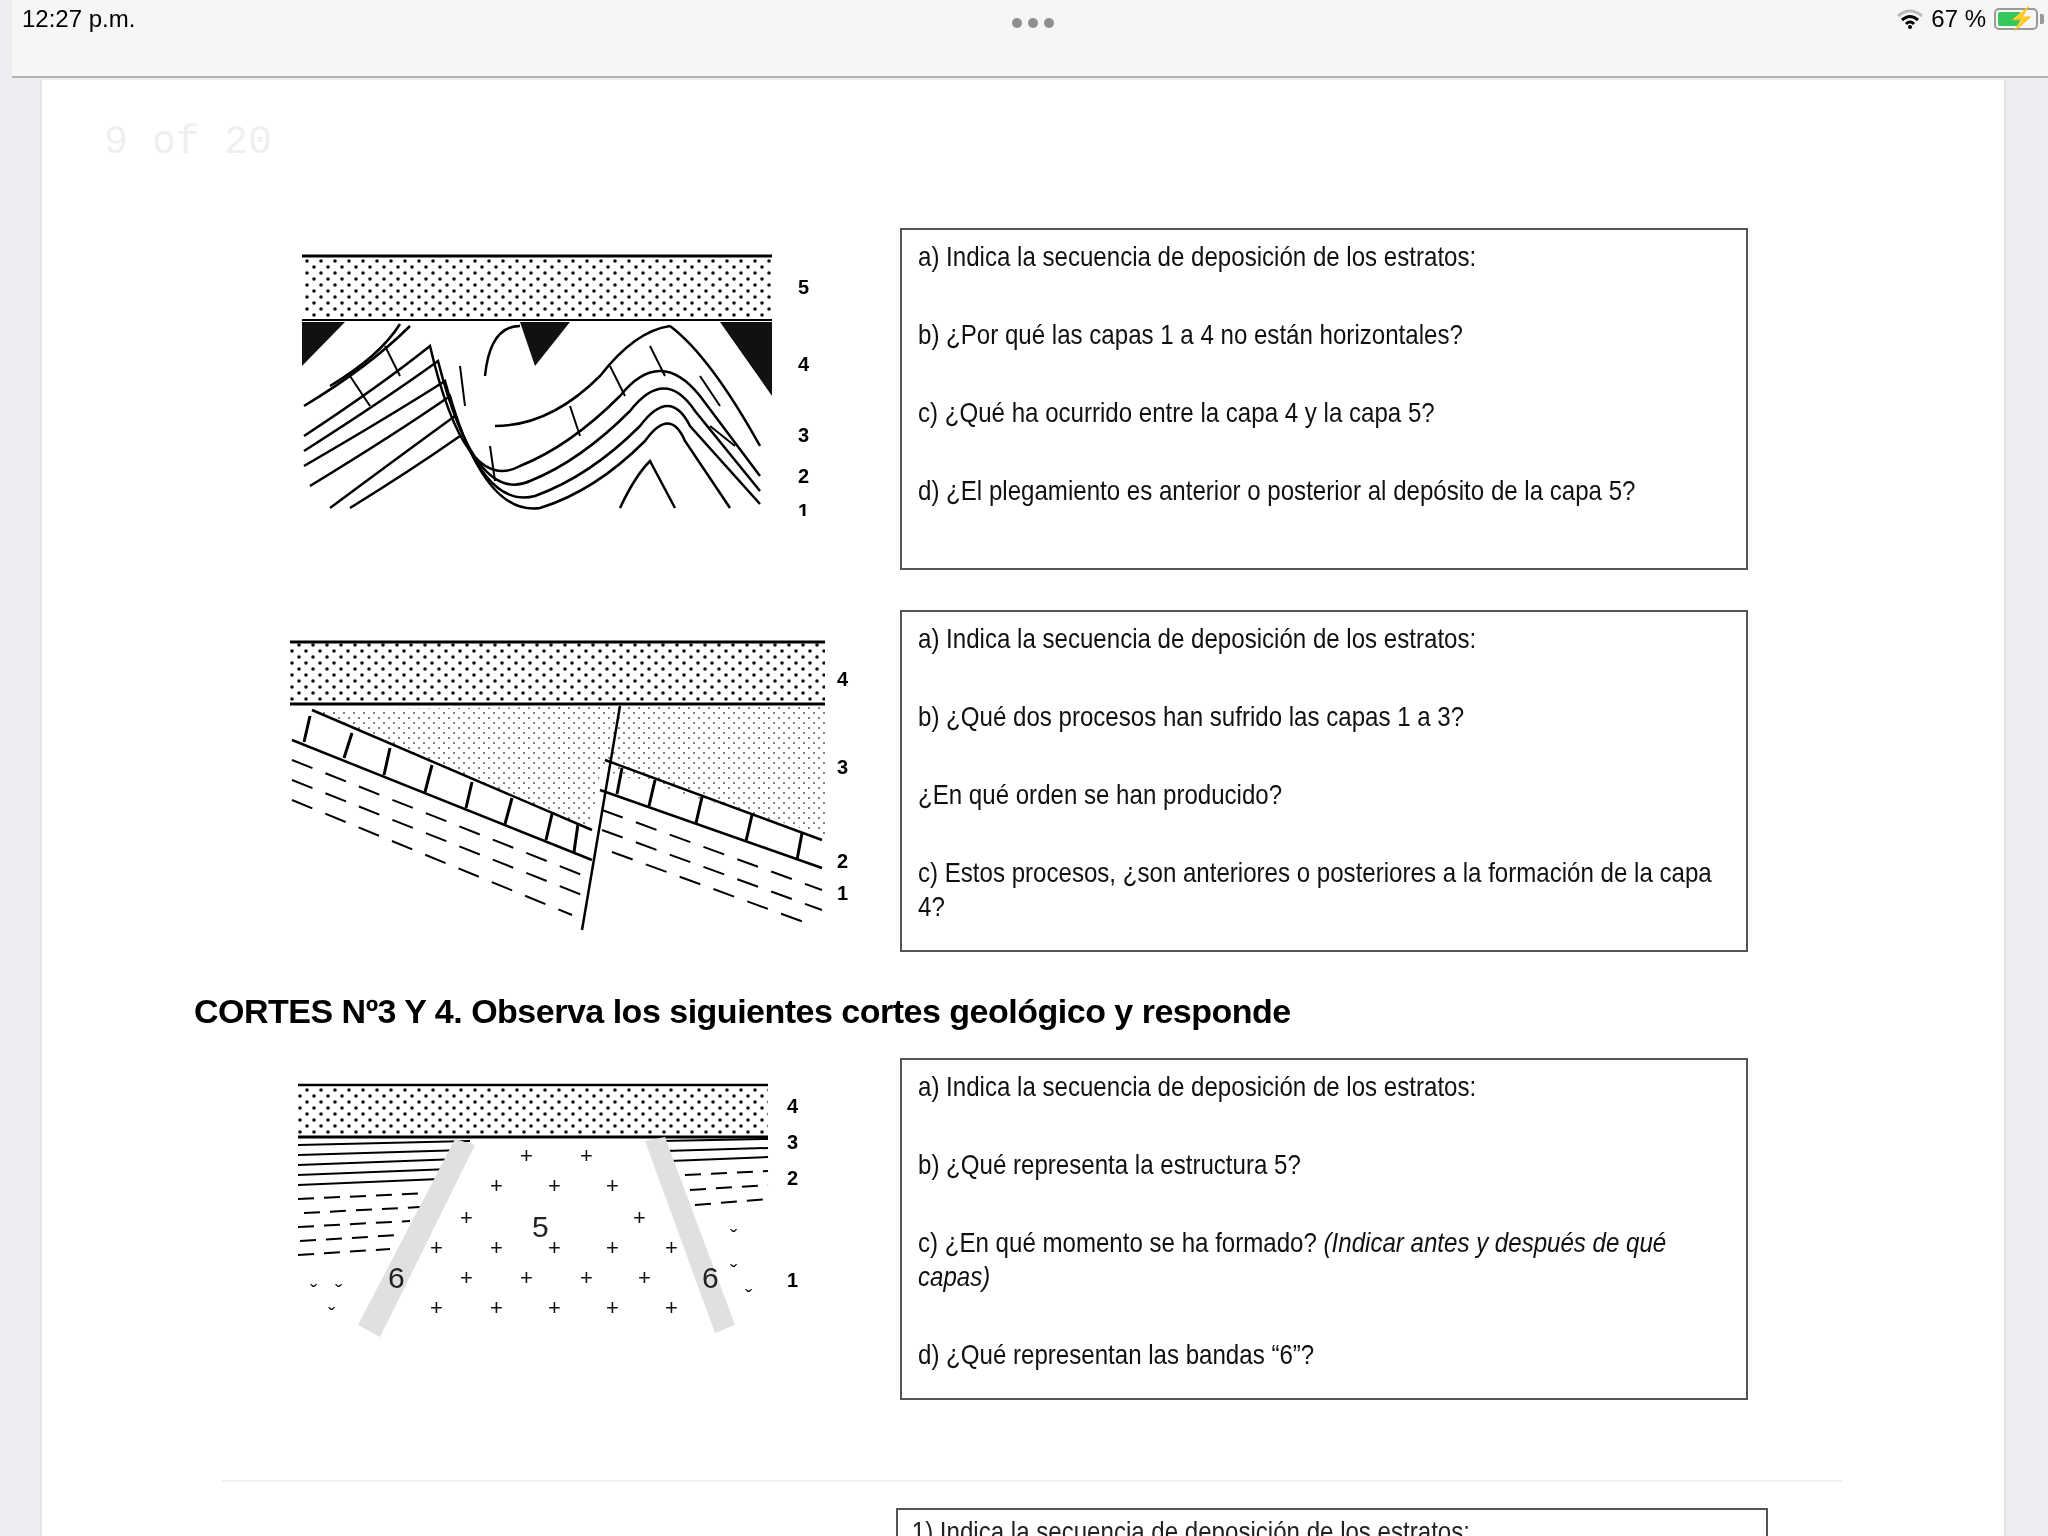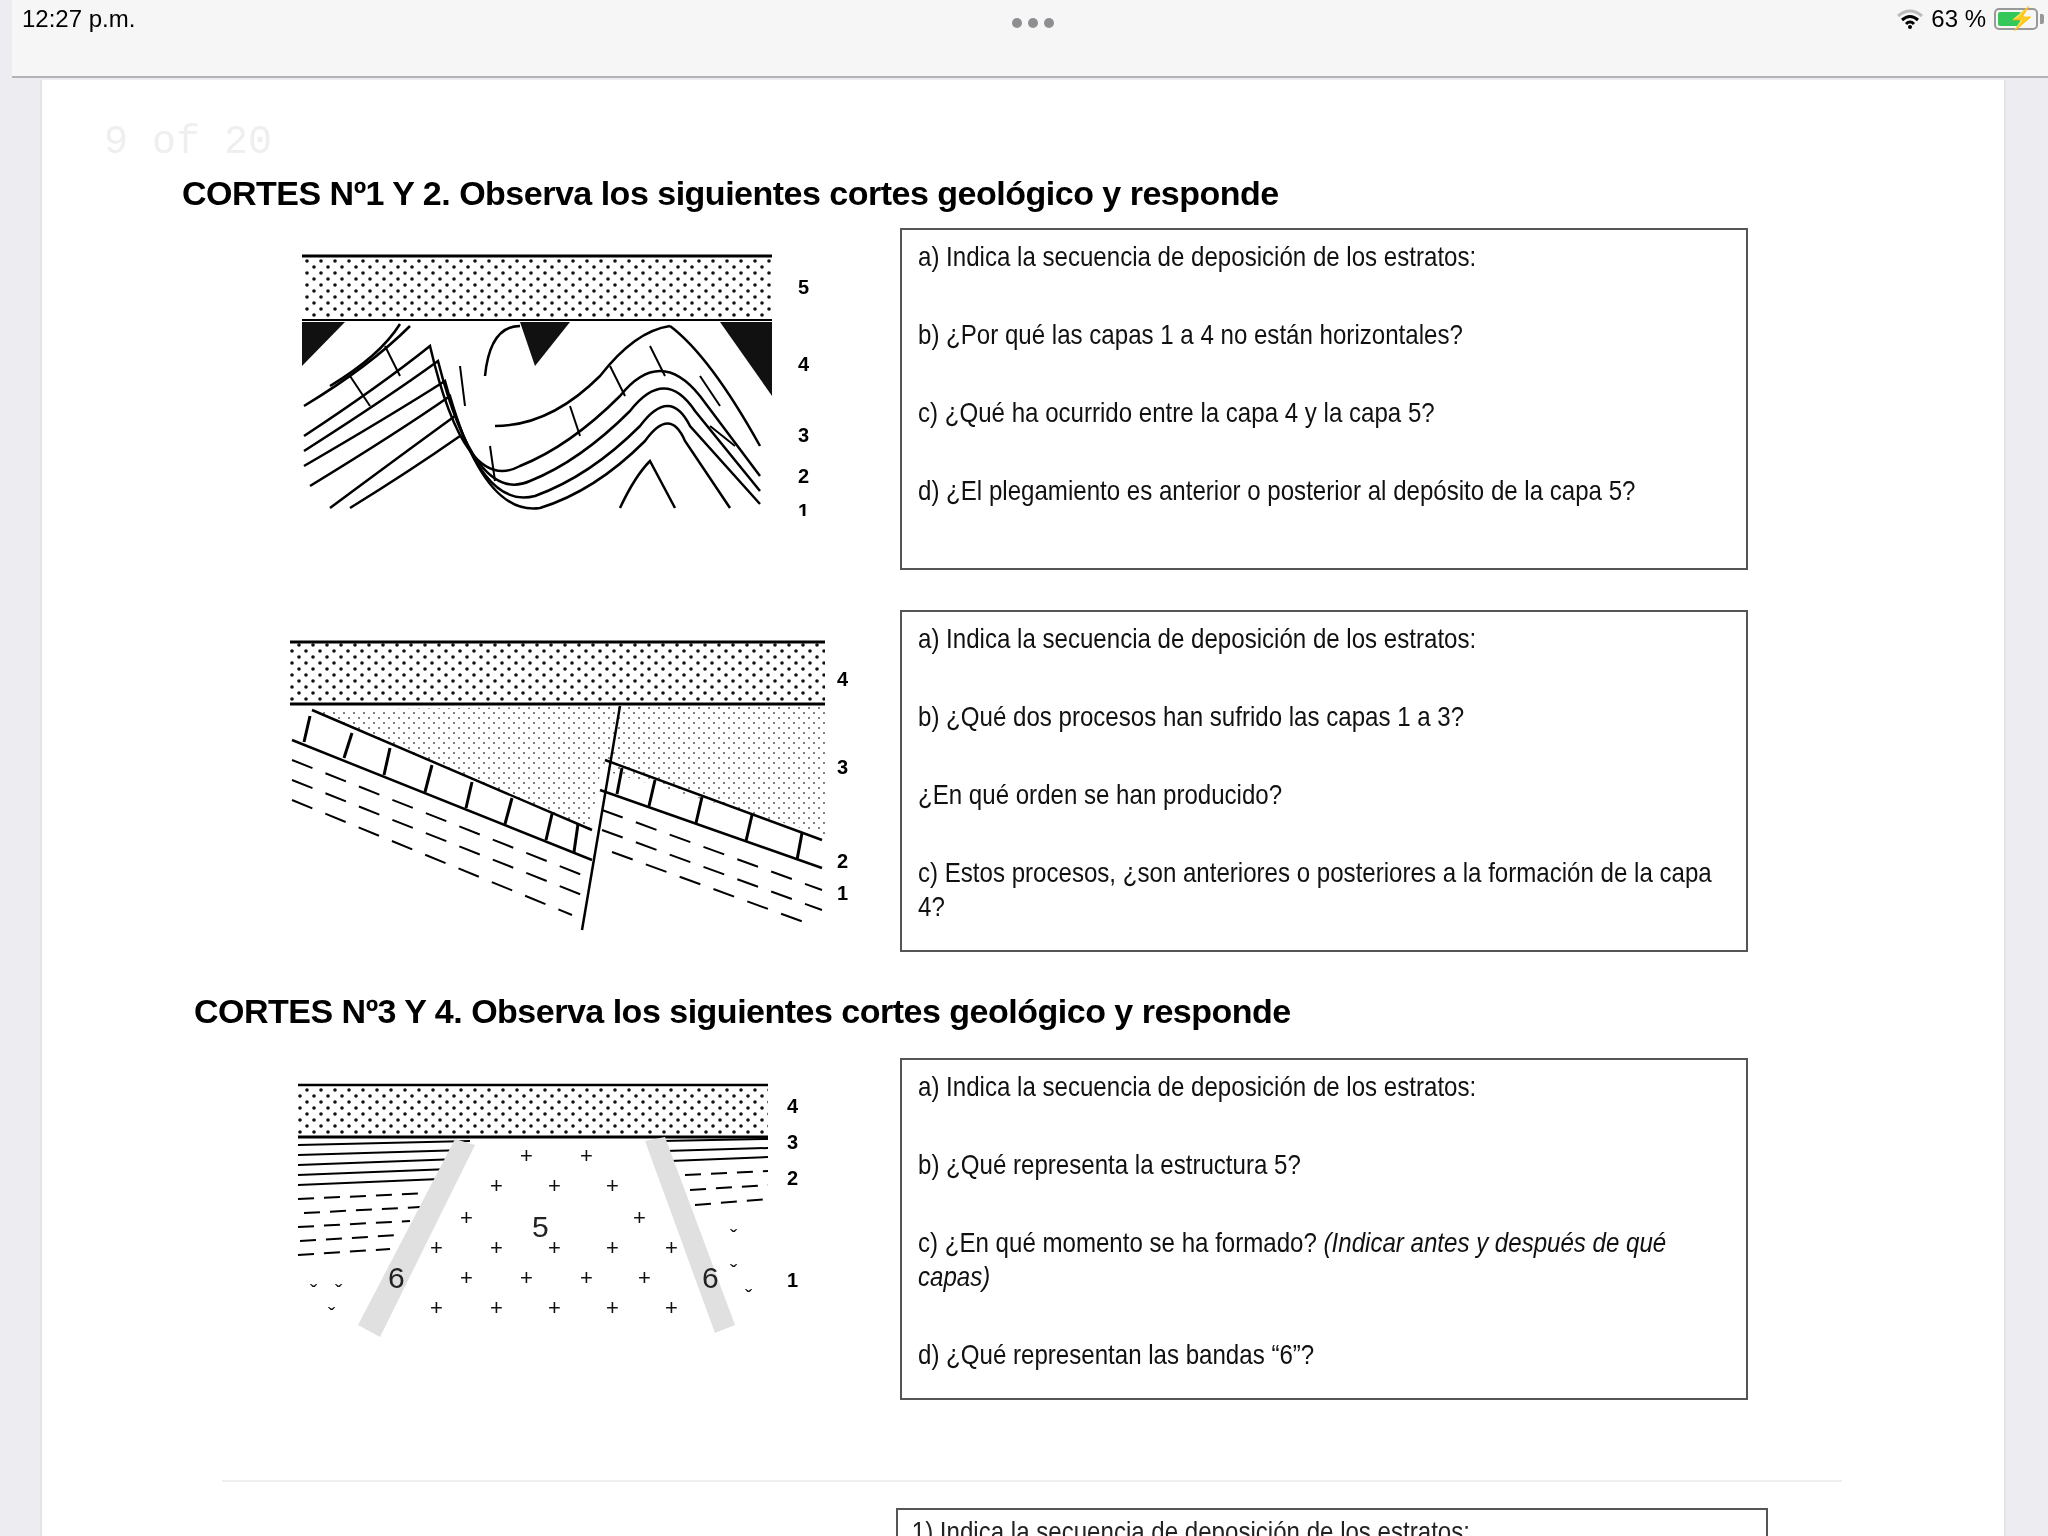--- a/index.html
+++ b/index.html
@@ -49,33 +49,32 @@
       <span></span>
       <span></span>
     </div>
   <div class="status-right">
     <svg width="26" height="20" viewBox="0 0 26 20">
       <path d="M1 7 Q13 -3 25 7" stroke="#bbb" stroke-width="3" fill="none"></path>
       <path d="M5 11 Q13 4 21 11" stroke="#000" stroke-width="3" fill="none"></path>
       <path d="M9 15 Q13 11 17 15" stroke="#000" stroke-width="3" fill="none"></path>
       <circle cx="13" cy="18" r="2" fill="#000"></circle>
     </svg>
-    <span>63 %</span>
+    <span>67 %</span>
     <div class="battery">
       <div class="fill"></div>
       <span class="bolt">⚡</span>
     </div>
     <div class="battery-tip"></div>
   </div>
 </div>
 
 <div class="page">
   <div class="page-indicator">9 of 20</div>
 
-  <div class="section-heading" style="top:94px;">CORTES Nº1 Y 2. Observa los siguientes cortes  geológico y responde</div>
 
   <div class="figure" style="left:248px; top:166px;">
     <svg width="580" height="270" viewBox="0 0 580 270">
       <defs>
         <pattern id="dots" width="14" height="12" patternUnits="userSpaceOnUse">
           <circle cx="3" cy="3" r="1.8" fill="#111"></circle>
             <circle cx="10" cy="9" r="1.8" fill="#111"></circle>
         </pattern>
         <pattern id="finedots" width="10" height="10" patternUnits="userSpaceOnUse">
           <circle cx="2" cy="3" r="1" fill="#555"></circle>

